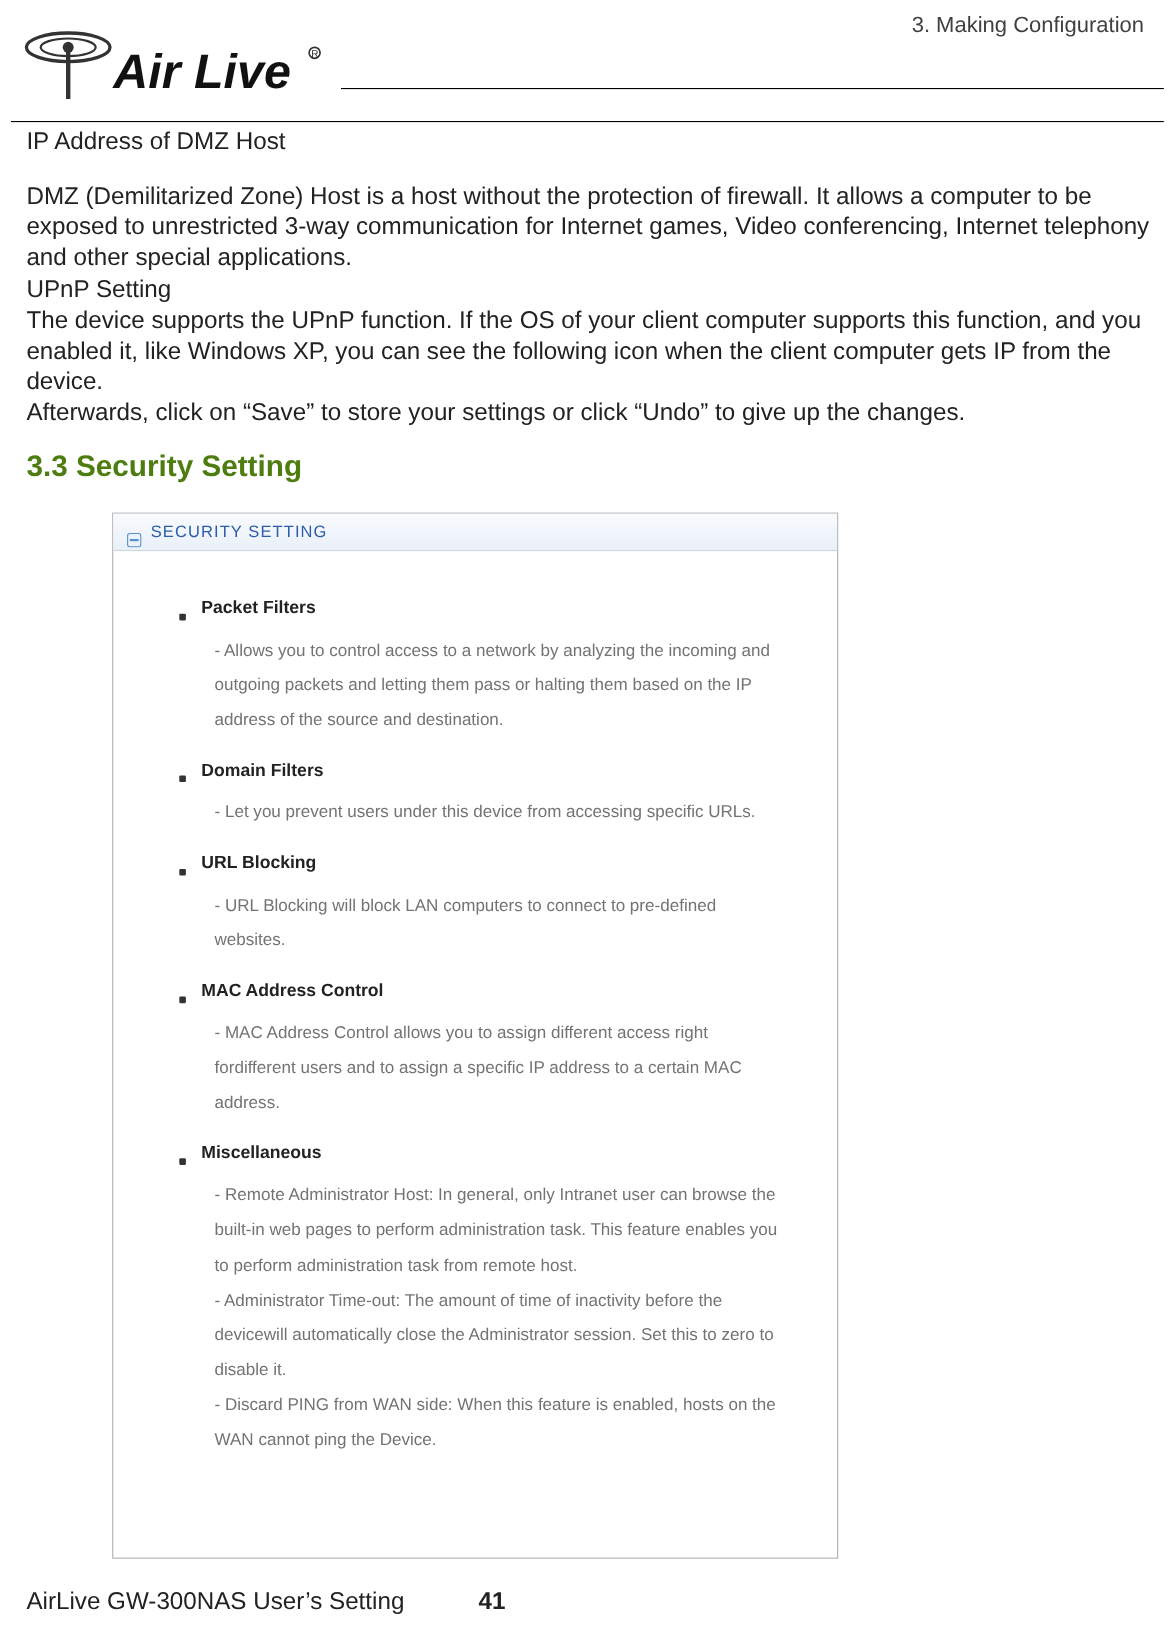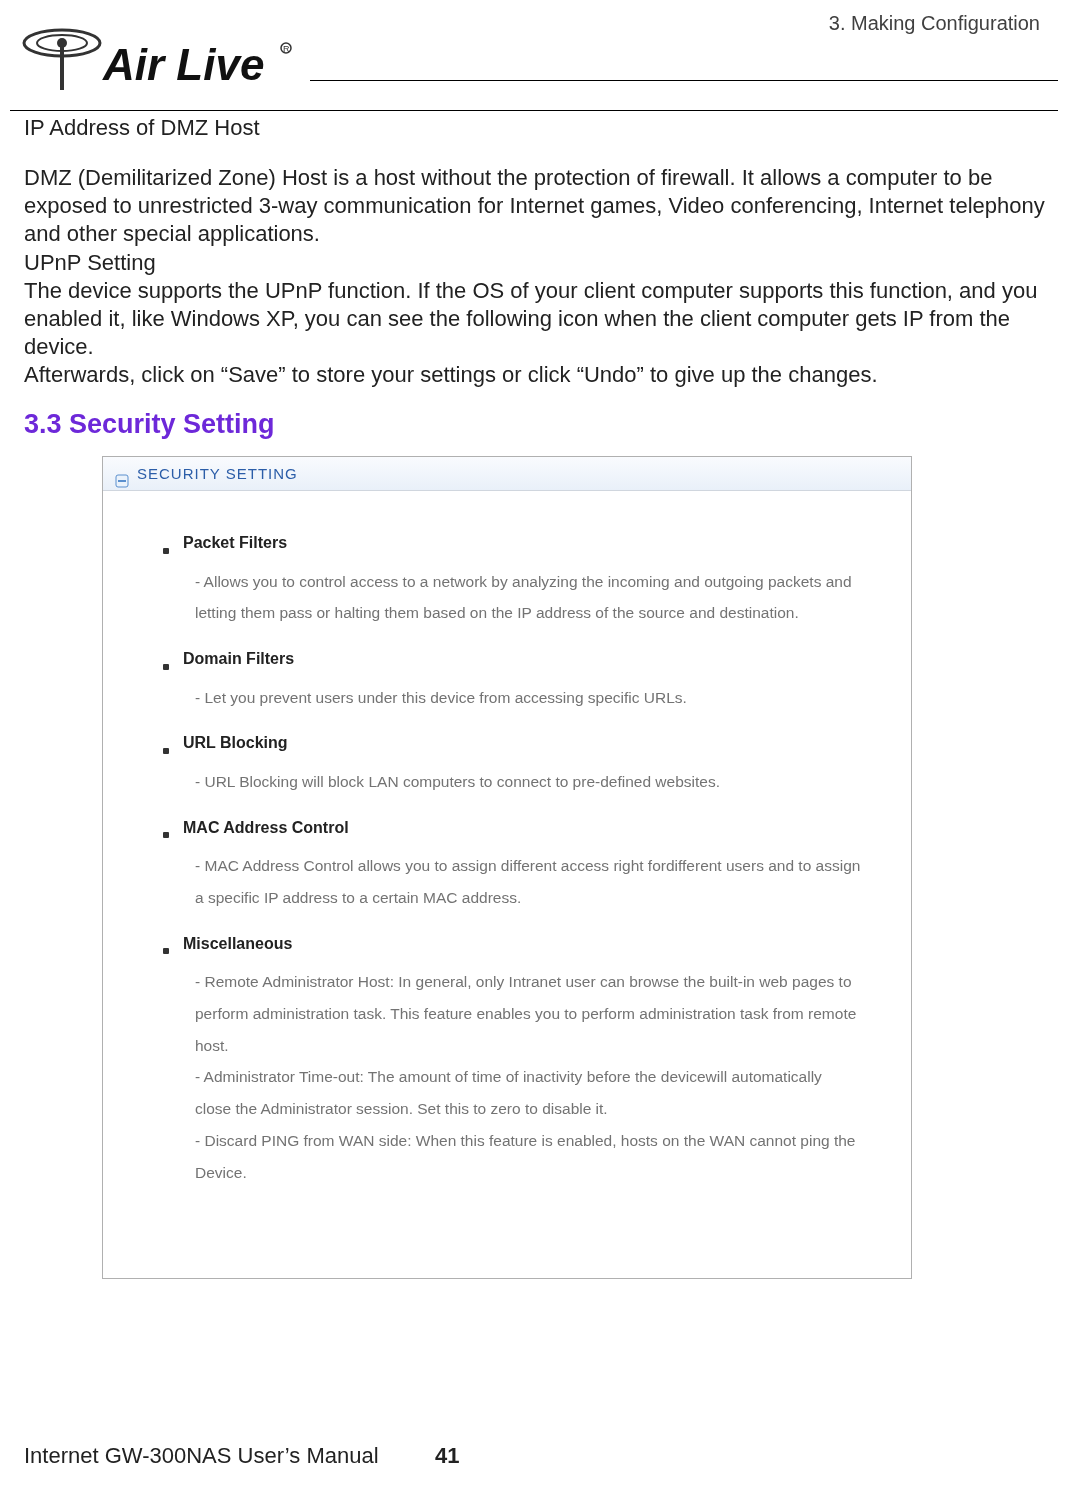--- a/index.html
+++ b/index.html
@@ -53,26 +53,26 @@
       line-height: 1.28;
       color: #222;
     }
     .main-content p {
       margin: 0;
     }
     .section-heading {
       font-size: 27px;
       font-weight: bold;
       margin-top: 18px;
-      margin-bottom: 14px;
-      color: #6d28d9;
+      margin-bottom: 24px;
+      color: #4d7c0f;
     }
     .screenshot-box {
       margin-left: 78px;
-      width: 810px;
+      width: 660px;
       border: 1px solid #b0b0b0;
       background: #fff;
     }
     .panel-header {
       background: linear-gradient(#f9fbfe, #e9f0f9);
       border-bottom: 1px solid #d0d6de;
       padding: 7px 12px;
       display: flex;
       align-items: center;
       gap: 8px;
@@ -217,14 +217,14 @@
           </div>
           <div class="feature-desc" style="white-space: pre-line;">- Remote Administrator Host: In general, only Intranet user can browse the built-in web pages to perform administration task. This feature enables you to perform administration task from remote host.
 - Administrator Time-out: The amount of time of inactivity before the devicewill automatically close the Administrator session. Set this to zero to disable it.
 - Discard PING from WAN side: When this feature is enabled, hosts on the WAN cannot ping the Device.</div>
         </li>
       </ul>
     </div>
   </div>
 </div>
 
-<div class="footer">Internet GW-300NAS User’s Manual</div>
+<div class="footer">AirLive GW-300NAS User’s Setting</div>
 <div class="footer-page">41</div>
 
 </body></html>

